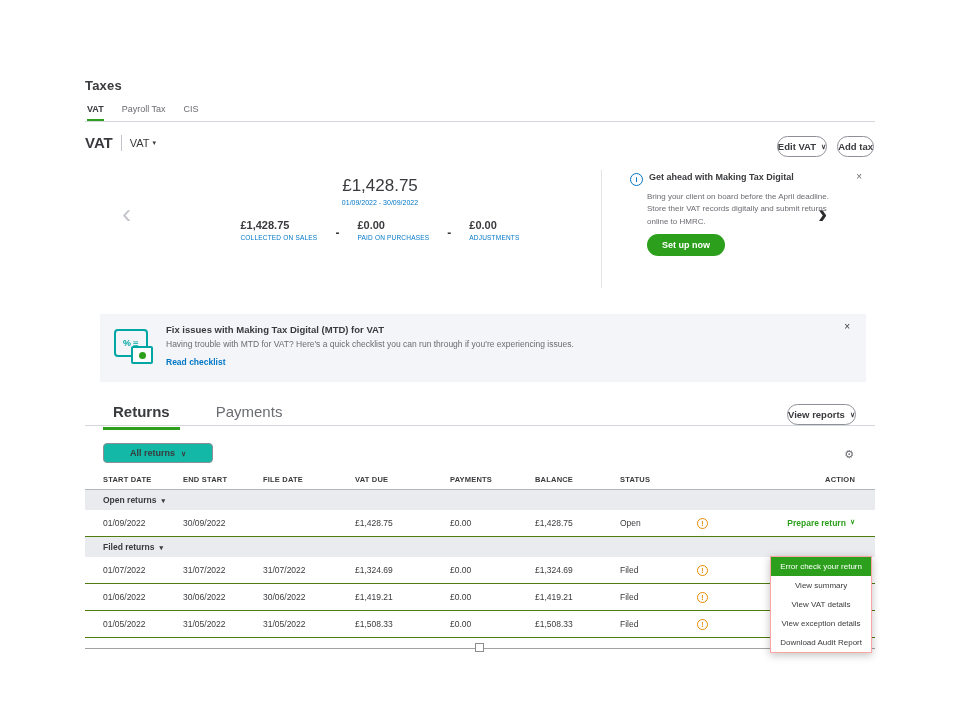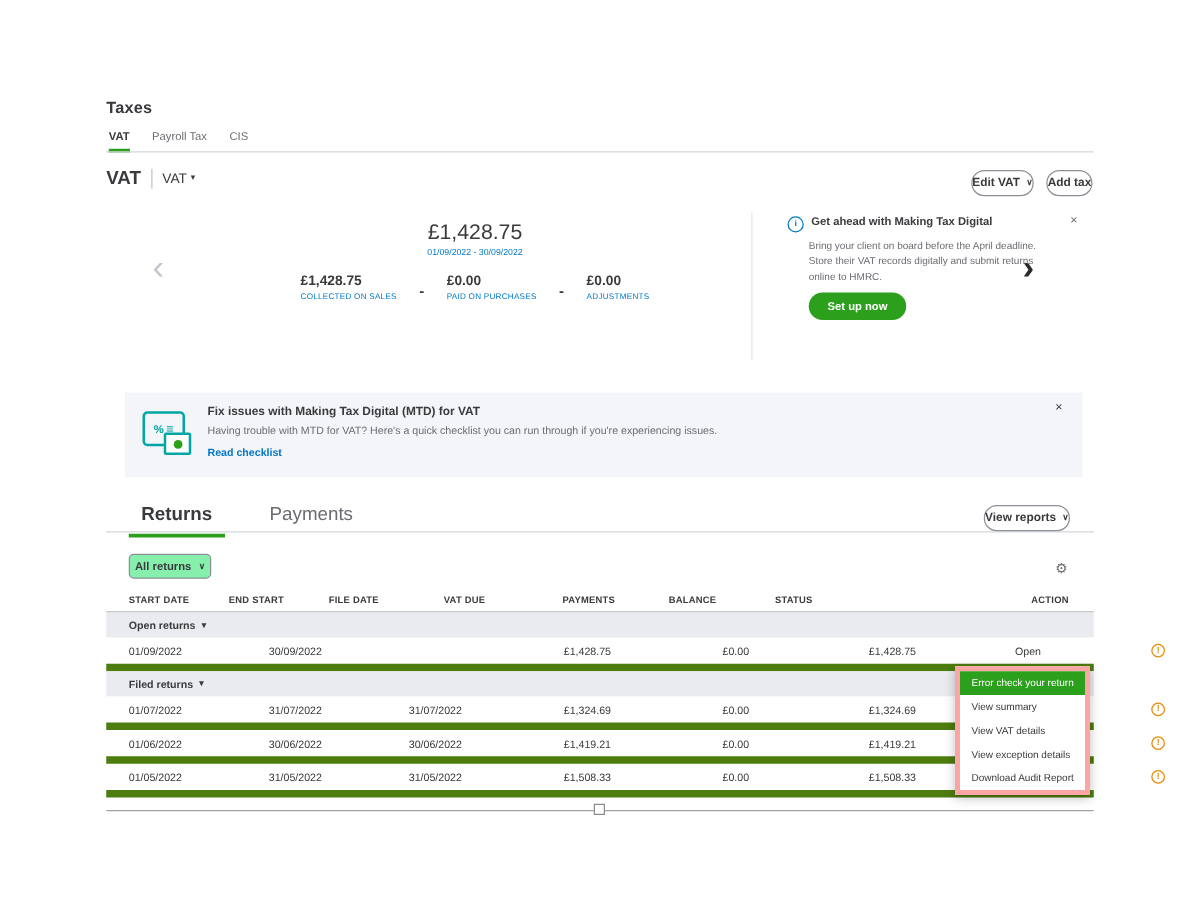--- a/index.html
+++ b/index.html
@@ -55,34 +55,34 @@
   .banner-text{position:absolute;left:66px;top:10px;width:640px;}
   .banner-title{font-size:9.5px;font-weight:bold;}
   .banner-body{font-size:8.5px;color:#6b6c72;margin-top:4px;}
   .banner-link{display:inline-block;margin-top:8px;font-size:8.5px;color:#0077c5;font-weight:bold;cursor:pointer;text-decoration:none;}
   .banner-close{position:absolute;right:16px;top:8px;font-size:10px;color:#393a3d;cursor:pointer;line-height:1;}
 
   .sub-tabs{position:absolute;left:103px;top:403px;display:flex;gap:26px;font-size:15px;color:#6b6c72;}
   .stab{padding:0 10px 7px;cursor:pointer;}
   .stab.active{font-weight:bold;color:#393a3d;border-bottom:3px solid #2ca01c;}
   .view-reports{position:absolute;right:104px;top:404px;}
-  .filter{position:absolute;left:103px;top:443px;display:inline-flex;align-items:center;gap:6px;border:1px solid #8d9096;border-radius:4px;padding:4px 4px;font-size:9px;font-weight:bold;cursor:pointer;background:#86efac;}
+  .filter{position:absolute;left:103px;top:443px;display:inline-flex;align-items:center;gap:6px;border:1px solid #8d9096;border-radius:4px;padding:4px 26px;font-size:9px;font-weight:bold;cursor:pointer;background:#14b8a6;}
   .gear{position:absolute;right:106px;top:448px;font-size:11px;color:#6b6c72;cursor:pointer;}
 
   .table{position:absolute;left:85px;top:470px;width:790px;}
   .trow{display:grid;grid-template-columns:80px 80px 92px 95px 85px 85px 60px 45px 1fr;align-items:center;padding-left:18px;box-sizing:border-box;}
   .thead{height:20px;font-size:7.5px;font-weight:bold;letter-spacing:.2px;border-bottom:1px solid #b3b6bc;}
-  .drow{height:27px;font-size:8.5px;border-bottom:6px solid #4d7c0f;gap:32px;}
+  .drow{height:27px;font-size:8.5px;border-bottom:1px solid #4d7c0f;}
   .c-action{text-align:right;padding-right:20px;}
   .grow{height:20px;background:#e9ebee;display:flex;align-items:center;gap:5px;padding-left:18px;font-size:8.5px;font-weight:bold;cursor:pointer;}
   .warn{display:inline-flex;width:11px;height:11px;border:1px solid #e78c03;border-radius:50%;color:#e78c03;font-size:7px;font-weight:bold;align-items:center;justify-content:center;box-sizing:border-box;}
   .c-warn{display:flex;justify-content:center;}
   .action-link{color:#2ca01c;font-weight:bold;cursor:pointer;display:inline-flex;gap:4px;}
 
-  .menu{position:absolute;top:533px;right:88px;background:#fff;border:4px solid #fca5a5;box-shadow:0 2px 8px rgba(0,0,0,.25);z-index:10;white-space:nowrap;min-width:88px;}
+  .menu{position:absolute;top:556px;right:88px;background:#fff;border:1px solid #fca5a5;box-shadow:0 2px 8px rgba(0,0,0,.25);z-index:10;white-space:nowrap;min-width:88px;text-align:center;}
   .menu-item{padding:5px 9px;font-size:8px;color:#393a3d;cursor:pointer;}
   .menu-item.selected{background:#2ca01c;color:#fff;}
 
   .slide-line{position:absolute;left:85px;top:648px;width:790px;height:1px;background:#a2a2a2;}
   .slide-handle{position:absolute;left:475px;top:643px;width:9px;height:9px;background:#fff;border:1px solid #8c8c8c;box-sizing:border-box;}
 </style>
 </head>
 <body>
 
 <div class="canvas">

